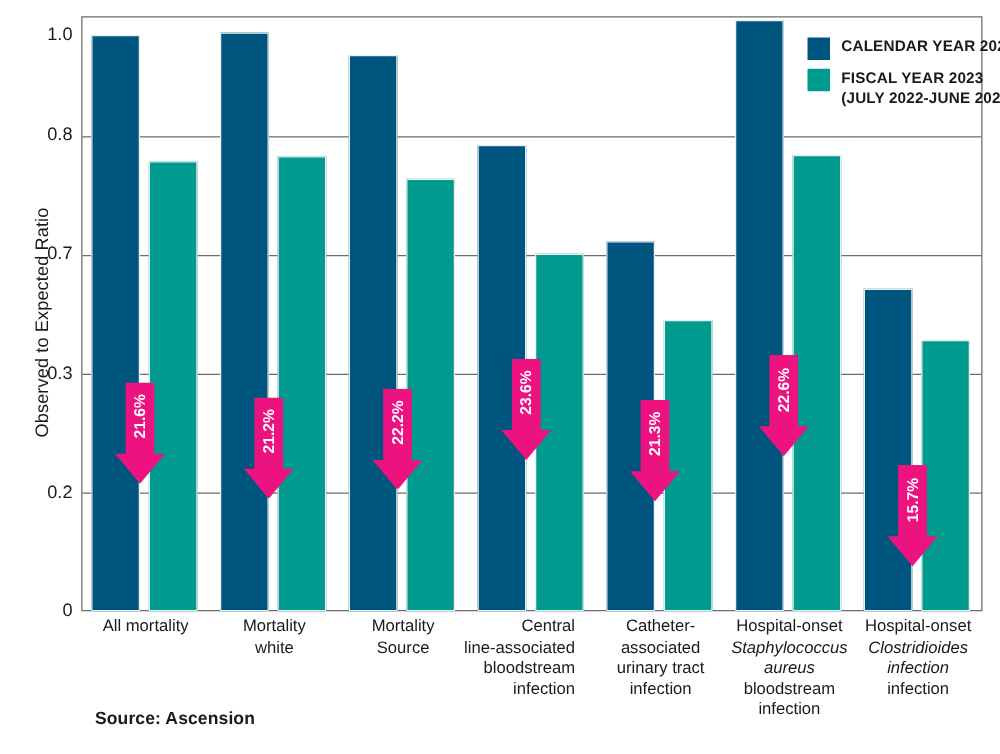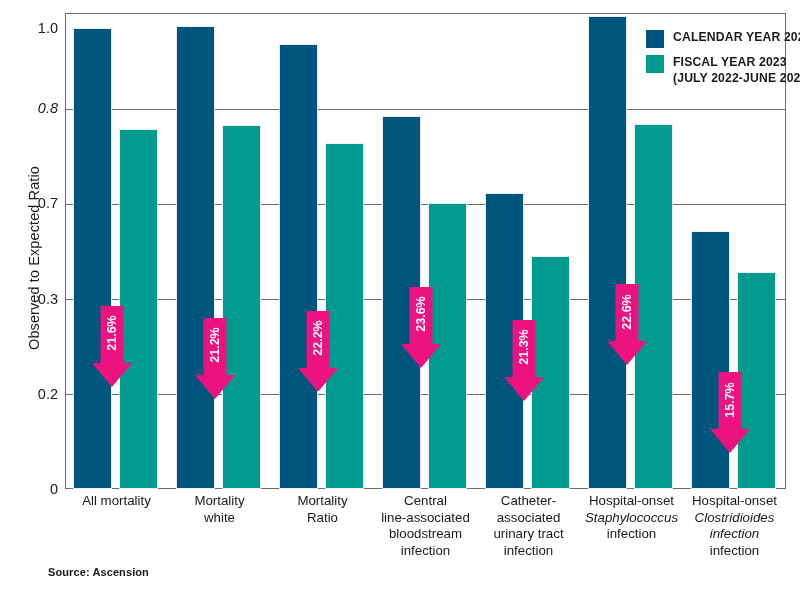--- a/index.html
+++ b/index.html
@@ -116,39 +116,39 @@
     width:18px;height:18px;
     flex:0 0 18px;
     margin-right:9px;
     margin-top:0px;
   }
   .legend-text{line-height:15.5px;white-space:nowrap;}
 
   
   .source{
     position:absolute;
-    left:48px;top:566px;
-    font-size:11px;
+    left:76px;top:566px;
+    font-size:14px;
     font-weight:700;
     letter-spacing:.1px;
   }
 </style>
 </head>
 <body>
 
 <div id="chart-root">
 
   <div class="y-axis-title">Observed to Expected Ratio</div>
 
   <div id="yticks">
       <div class="ytick" style="top: 489px;">0</div>
       <div class="ytick" style="top: 393.8px;">0.2</div>
       <div class="ytick" style="top: 298.6px;">0.3</div>
       <div class="ytick" style="top: 203.4px;">0.7</div>
-      <div class="ytick" style="top: 108.2px; font-style: italic;">0.8</div>
+      <div class="ytick" style="top: 108.2px;">0.8</div>
       <div class="ytick" style="top: 28px;">1.0</div>
     </div>
 
   <div class="plot">
     <div id="gridlines">
         <div class="gridline" style="top: 380.1px;"></div>
         <div class="gridline" style="top: 284.9px;"></div>
         <div class="gridline" style="top: 189.7px;"></div>
         <div class="gridline" style="top: 94.5px;"></div>
       </div>
@@ -230,37 +230,38 @@
   <div class="xlabels" id="xlabels">
       <div class="xlabel" style="left: 0px; width: 103px;">
         <div>All mortality</div>
       </div>
       <div class="xlabel" style="left: 103px; width: 103px;">
         <div>Mortality</div>
         <div>white</div>
       </div>
       <div class="xlabel" style="left: 206px; width: 103px;">
         <div>Mortality</div>
-        <div>Ratio</div>
-      </div>
-      <div class="xlabel" style="left: 309px; width: 103px;">
+        <div>Source</div>
+      </div>
+      <div class="xlabel" style="left: 292px; width: 103px; text-align: right;">
         <div>Central</div>
         <div>line-associated</div>
         <div>bloodstream</div>
         <div>infection</div>
       </div>
       <div class="xlabel" style="left: 412px; width: 103px;">
         <div>Catheter-</div>
         <div>associated</div>
         <div>urinary tract</div>
         <div>infection</div>
       </div>
       <div class="xlabel" style="left: 515px; width: 103px;">
         <div>Hospital-onset</div>
         <div><i>Staphylococcus</i></div>
+        <div><i>aureus</i> bloodstream</div>
         <div>infection</div>
       </div>
       <div class="xlabel" style="left: 618px; width: 103px;">
         <div>Hospital-onset</div>
         <div><i>Clostridioides</i></div>
         <div><i>infection</i></div>
         <div>infection</div>
       </div>
     </div>
 

